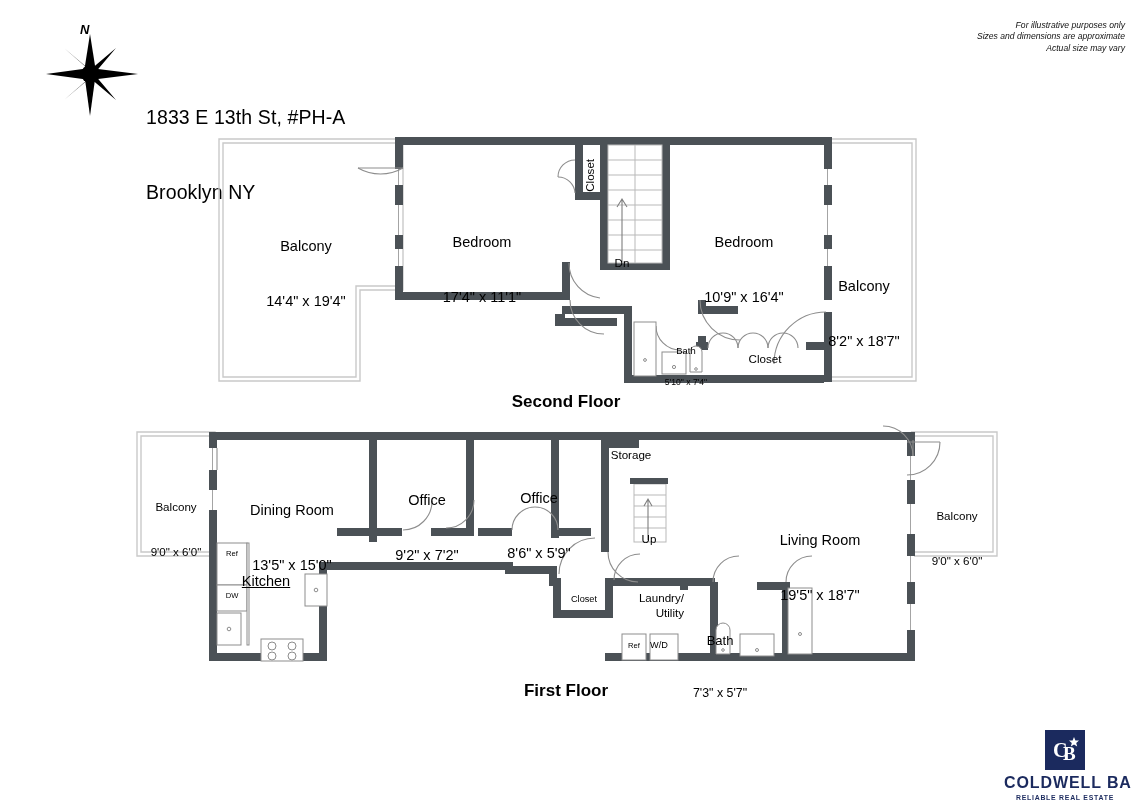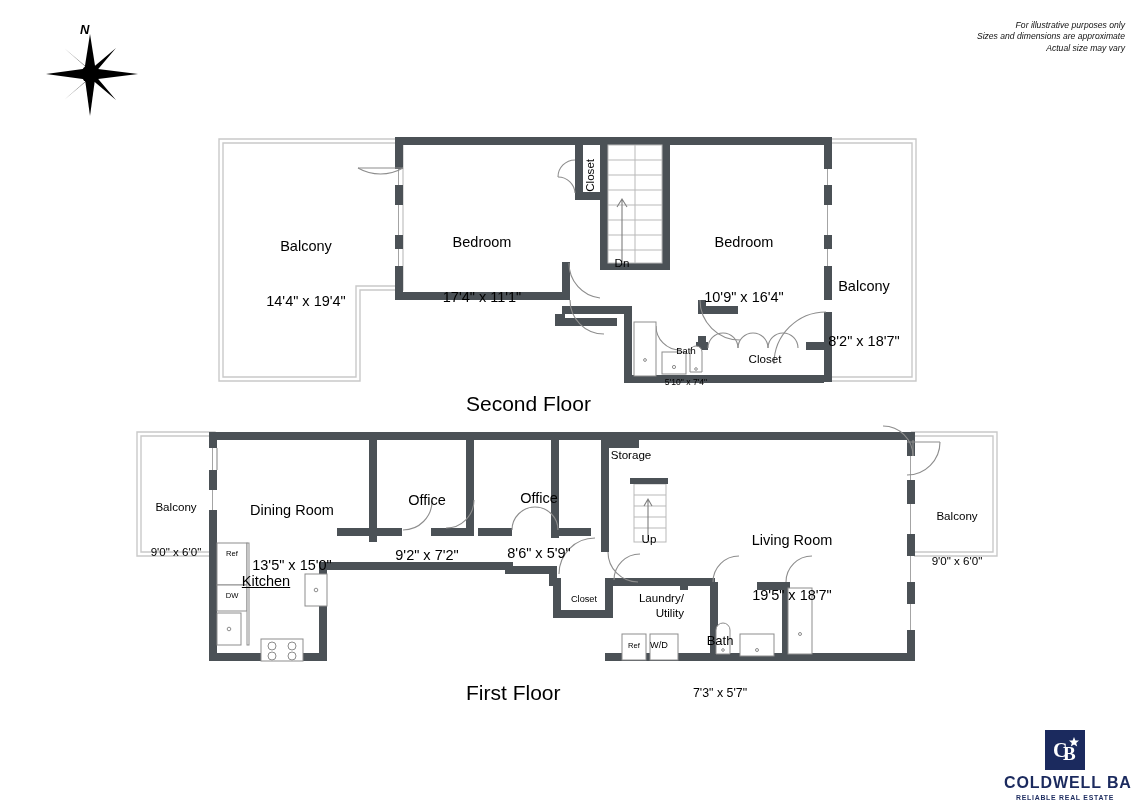--- a/index.html
+++ b/index.html
@@ -74,23 +74,23 @@
     line-height: 1.27;
     font-weight: 400;
   }
   .lbl-room   { font-size: 14.5px; }
   .lbl-sm     { font-size: 11.6px; }
   .lbl-xs     { font-size: 9.2px; }
   .lbl-tiny   { font-size: 7.6px; }
   .lbl-rot    { transform-origin: center center; }
   .floor-title {
     position: absolute;
-    font-size: 21px;
-    font-weight: normal;
-    text-align: left;
+    font-size: 17px;
+    font-weight: bold;
+    text-align: center;
     white-space: pre;
   }
   
   .logo {
     position: absolute;
     left: 1004px;
     top: 730px;
     width: 122px;
     text-align: center;
   }
@@ -129,20 +129,24 @@
         <polygon points="46,10 52,48 46,92 40,48" fill="#000"></polygon>
         <polygon points="2,50 46,44 94,50 46,56" fill="#000"></polygon>
         <polygon points="20,24 46,46 72,24 50,50" fill="#000"></polygon>
         <polygon points="20,76 46,54 72,76 50,50" fill="#000"></polygon>
         <circle cx="46" cy="50" r="9" fill="#000"></circle>
       </g>
     </svg>
     <div style="position:absolute;left:36px;top:-2px;font-size:13px;font-weight:bold;font-style:italic;">N</div>
   </div>
 
+  <div class="address">
+    <div>1833 E 13th St, #PH-A</div>
+    <div>Brooklyn NY</div>
+  </div>
 
   <div class="disclaimer">For illustrative purposes only
 Sizes and dimensions are approximate
 Actual size may vary</div>
 
   <svg class="floor" width="1131" height="800">
     <g>
 
       <path class="balc-line" d="M219,139 L403,139 L403,290 L360,290 L360,381 L219,381 Z"></path>
       <path class="balc-line" d="M223,143 L399,143 L399,286 L356,286 L356,377 L223,377 Z"></path>
@@ -433,21 +437,21 @@
     <div>9'2" x 7'2"</div>
   </div>
 
   <div class="lbl lbl-room" style="left:489px;top:452px;width:100px;">
     <div>Office</div>
     <div>8'6" x 5'9"</div>
   </div>
 
   <div class="lbl lbl-sm" style="left:596px;top:448px;width:70px;">Storage</div>
 
-  <div class="lbl lbl-room" style="left:716px;top:494px;width:152px;">
+  <div class="lbl lbl-room" style="left:744px;top:494px;width:152px;">
     <div>Living Room</div>
     <div>19'5" x 18'7"</div>
   </div>
 
   <div class="lbl lbl-sm" style="left:915px;top:480px;width:84px;">
     <div>Balcony</div>
     <div>9'0" x 6'0"</div>
   </div>
 
   <div class="lbl lbl-room" style="left:224px;top:572px;width:84px;text-decoration:underline;">Kitchen</div>

